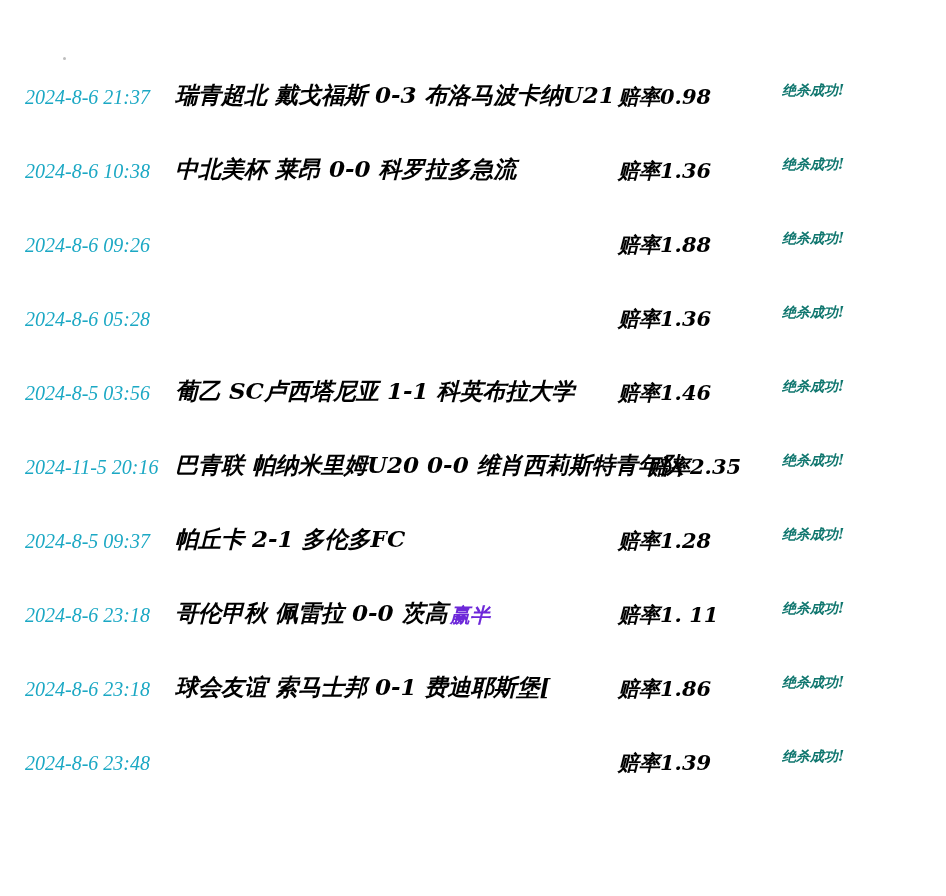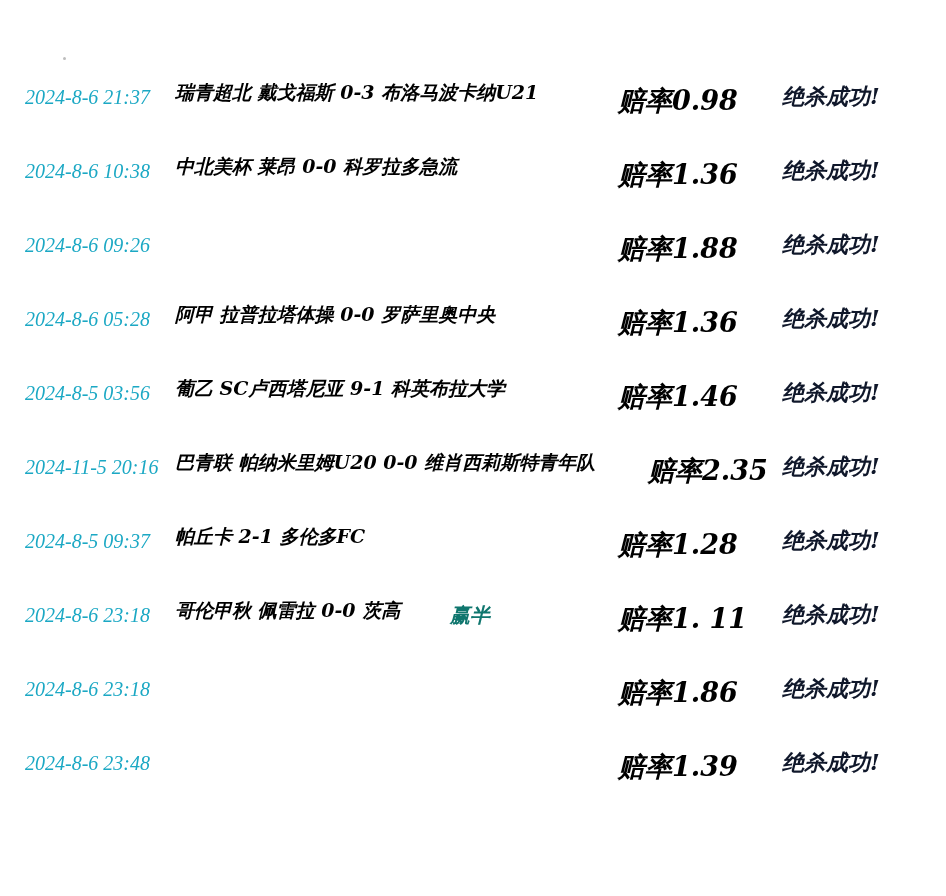--- a/index.html
+++ b/index.html
@@ -49,45 +49,45 @@
     top: 12px;
     color: #1ba8c4;
     font-size: 20px;
     font-family: "Liberation Serif", "DejaVu Serif", serif;
     letter-spacing: 0px;
   }
   .c-match {
     left: 172px;
     top: 6px;
     color: #000000;
-    font-size: 19px;
+    font-size: 23px;
     font-weight: bold;
     font-family: "DejaVu Serif", "Liberation Serif", serif;
   }
   .c-tag {
     left: 447px;
     top: 10px;
-    color: #0f766e;
+    color: #6d28d9;
     font-size: 20px;
     font-weight: bold;
     font-family: "DejaVu Serif", "Liberation Serif", serif;
   }
   .c-odds {
     left: 615px;
     top: 9px;
     color: #000000;
-    font-size: 27px;
+    font-size: 21px;
     font-weight: bold;
     font-family: "DejaVu Serif", "Liberation Serif", serif;
   }
   .c-result {
     left: 779px;
     top: 8px;
-    color: #0f172a;
-    font-size: 22px;
+    color: #0f766e;
+    font-size: 14px;
     font-weight: bold;
     font-family: "DejaVu Serif", "Liberation Serif", serif;
   }
   .wide-odds {
     left: 645px;
   }
 </style>
 </head>
 <body>
 
@@ -113,29 +113,28 @@
 
     <div class="row">
       <div class="cell c-time">2024-8-6 09:26</div>
       <div class="cell c-tag"></div>
       <div class="cell c-odds">赔率1.88</div>
       <div class="cell c-result">绝杀成功!</div>
     </div>
 
     <div class="row">
       <div class="cell c-time">2024-8-6 05:28</div>
-      <div class="cell c-match">阿甲 拉普拉塔体操 0-0 罗萨里奥中央</div>
       <div class="cell c-tag"></div>
       <div class="cell c-odds">赔率1.36</div>
       <div class="cell c-result">绝杀成功!</div>
     </div>
 
     <div class="row">
       <div class="cell c-time">2024-8-5 03:56</div>
-      <div class="cell c-match">葡乙 SC卢西塔尼亚 9-1 科英布拉大学</div>
+      <div class="cell c-match">葡乙 SC卢西塔尼亚 1-1 科英布拉大学</div>
       <div class="cell c-tag"></div>
       <div class="cell c-odds">赔率1.46</div>
       <div class="cell c-result">绝杀成功!</div>
     </div>
 
     <div class="row">
       <div class="cell c-time">2024-11-5 20:16</div>
       <div class="cell c-match">巴青联 帕纳米里姆U20 0-0 维肖西莉斯特青年队</div>
       <div class="cell c-tag"></div>
       <div class="cell c-odds wide-odds">赔率2.35</div>
@@ -153,20 +152,21 @@
     <div class="row">
       <div class="cell c-time">2024-8-6 23:18</div>
       <div class="cell c-match">哥伦甲秋 佩雷拉 0-0 茨高</div>
       <div class="cell c-tag">赢半</div>
       <div class="cell c-odds">赔率1. 11</div>
       <div class="cell c-result">绝杀成功!</div>
     </div>
 
     <div class="row">
       <div class="cell c-time">2024-8-6 23:18</div>
+      <div class="cell c-match">球会友谊  索马士邦  0-1   费迪耶斯堡[</div>
       <div class="cell c-tag"></div>
       <div class="cell c-odds">赔率1.86</div>
       <div class="cell c-result">绝杀成功!</div>
     </div>
 
     <div class="row">
       <div class="cell c-time">2024-8-6 23:48</div>
       <div class="cell c-tag"></div>
       <div class="cell c-odds">赔率1.39</div>
       <div class="cell c-result">绝杀成功!</div>

